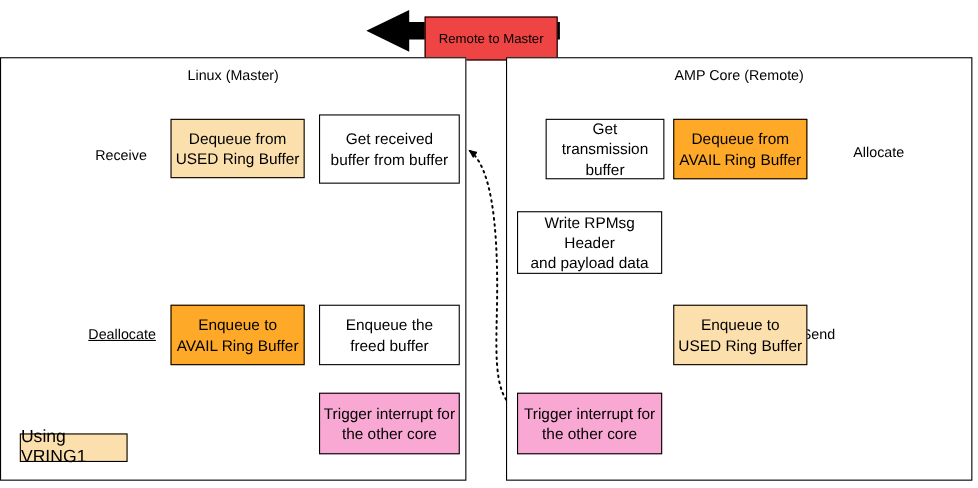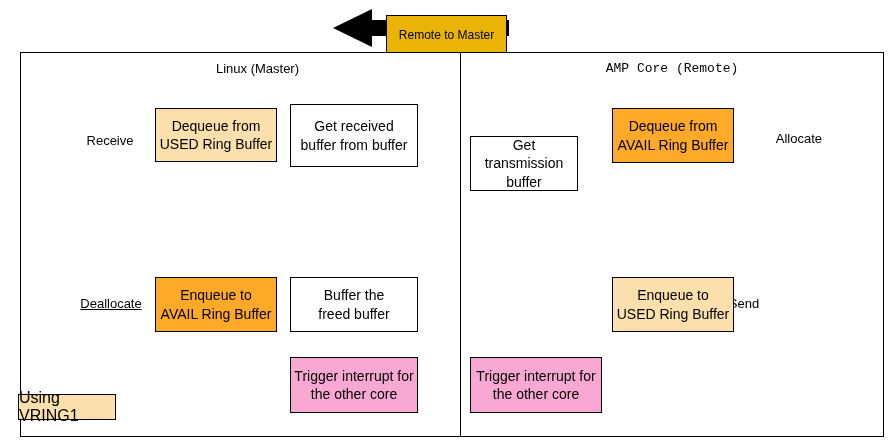--- a/index.html
+++ b/index.html
@@ -22,21 +22,21 @@
   }
   .peach{background:#FBDFAC;}
   .orange{background:#FFA928;}
   .yellow{background:#f9a8d4;}
   .side-label{
     position:absolute;font-size:13px;text-align:center;
   }
   .arrow-layer{position:absolute;left:0;top:0;pointer-events:none;}
   .top-arrow-label{
     position:absolute;left:386px;top:15px;width:121px;height:40px;
-    background:#eab308;border:1px solid #000;box-sizing:border-box;
+    background:#ef4444;border:1px solid #000;box-sizing:border-box;
     display:flex;align-items:center;justify-content:center;font-size:12px;
   }
   .vring{
     position:absolute;left:18px;top:394px;width:98px;height:26px;
     background:#FBDFAC;border:1px solid #000;box-sizing:border-box;
     display:flex;align-items:center;justify-content:center;font-size:16px;
   }
 </style>
 </head>
 <body>
@@ -62,49 +62,51 @@
 
     <path d="M 468 371 C 446 358 452 310 452 262 C 452 205 447 152 427 137" fill="none" stroke="#000" stroke-width="1.8" stroke-dasharray="1.5 4" stroke-linecap="round" marker-end="url(#ah)"></path>
 
     <path d="M 290 368 L 277 379 L 285 387 L 266 401" fill="none" stroke="#000" stroke-width="1.5" stroke-dasharray="5 3" marker-end="url(#ah)"></path>
 
     <path d="M 610 368 L 623 379 L 615 387 L 634 401" fill="none" stroke="#000" stroke-width="1.5" stroke-dasharray="5 3" marker-end="url(#ah)"></path>
   </svg>
 
   <div class="top-arrow-label">Remote to Master</div>
 
-  <div class="container" style="left:20px;top:52px;width:422px;height:383px;padding-left:17px;">
+  <div class="container" style="left:0;top:52px;width:422px;height:383px;">
     <div class="container-title">Linux (Master)</div>
   </div>
 
   <div class="side-label" style="left:60px;top:133px;width:100px;">Receive</div>
   <div class="side-label" style="left:58px;top:296px;width:106px;text-decoration:underline;">Deallocate</div>
 
   <div class="box peach" style="left:155px;top:108px;width:122px;height:54px;">Dequeue from
 USED Ring Buffer</div>
   <div class="box" style="left:290px;top:104px;width:128px;height:63px;">Get received
 buffer from buffer</div>
   <div class="box orange" style="left:155px;top:277px;width:122px;height:55px;">Enqueue to
 AVAIL Ring Buffer</div>
-  <div class="box" style="left:290px;top:277px;width:128px;height:55px;">Buffer the
+  <div class="box" style="left:290px;top:277px;width:128px;height:55px;">Enqueue the
 freed buffer</div>
   <div class="box yellow" style="left:290px;top:357px;width:128px;height:56px;">Trigger interrupt for
 the other core</div>
 
   <div class="vring">Using VRING1</div>
 
-  <div class="container" style="left:460px;top:52px;width:422px;height:383px;font-family:Liberation Mono, monospace;">
+  <div class="container" style="left:460px;top:52px;width:422px;height:383px;">
     <div class="container-title">AMP Core (Remote)</div>
   </div>
 
   <div class="side-label" style="left:740px;top:131px;width:82px;text-align:right;">Allocate</div>
   <div class="side-label" style="left:703px;top:296px;width:82px;">Send</div>
 
-  <div class="box" style="left:470px;top:108px;width:108px;height:55px;margin-top:28px;">Get transmission
+  <div class="box" style="left:496px;top:108px;width:108px;height:55px;">Get transmission
 buffer</div>
   <div class="box orange" style="left:612px;top:108px;width:122px;height:55px;">Dequeue from
 AVAIL Ring Buffer</div>
+  <div class="box" style="left:470px;top:192px;width:132px;height:57px;">Write RPMsg Header
+and payload data</div>
   <div class="box peach" style="left:612px;top:277px;width:122px;height:55px;">Enqueue to
 USED Ring Buffer</div>
   <div class="box yellow" style="left:470px;top:357px;width:132px;height:56px;">Trigger interrupt for
 the other core</div>
 
 </div>
 
 </body></html>

